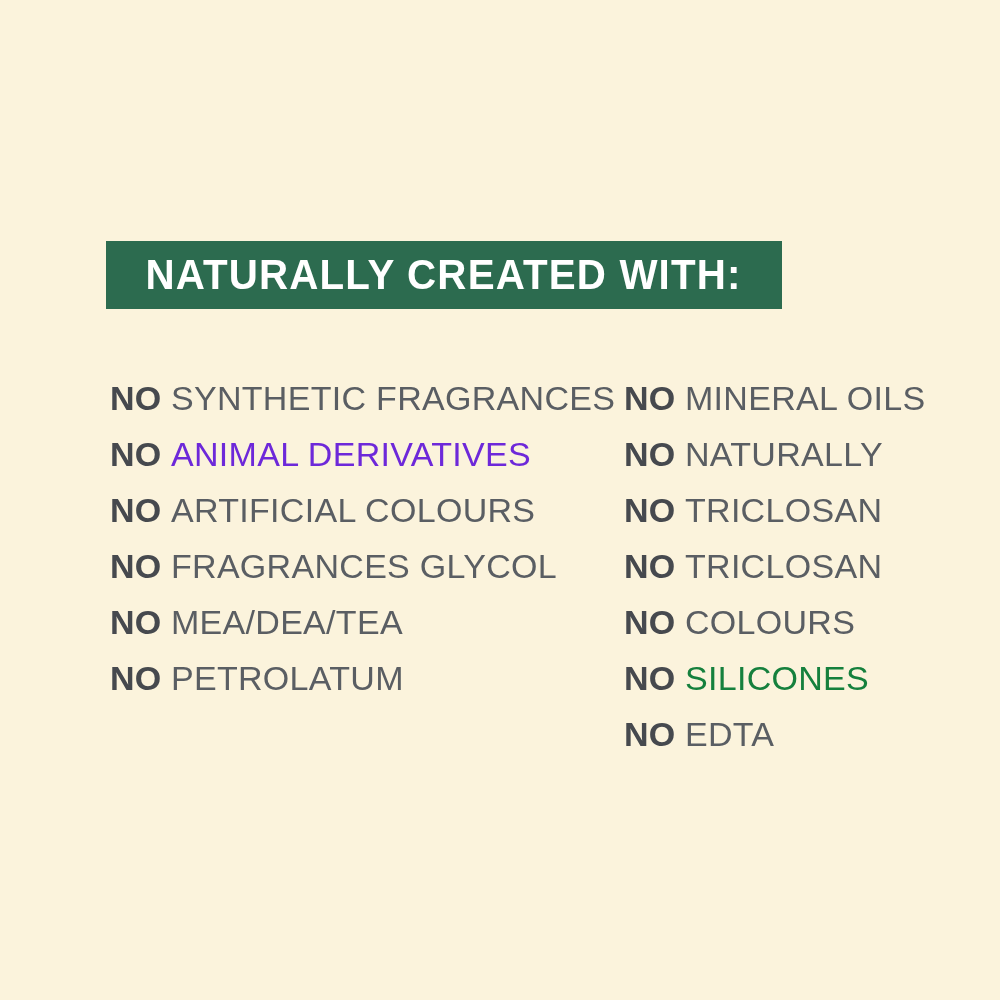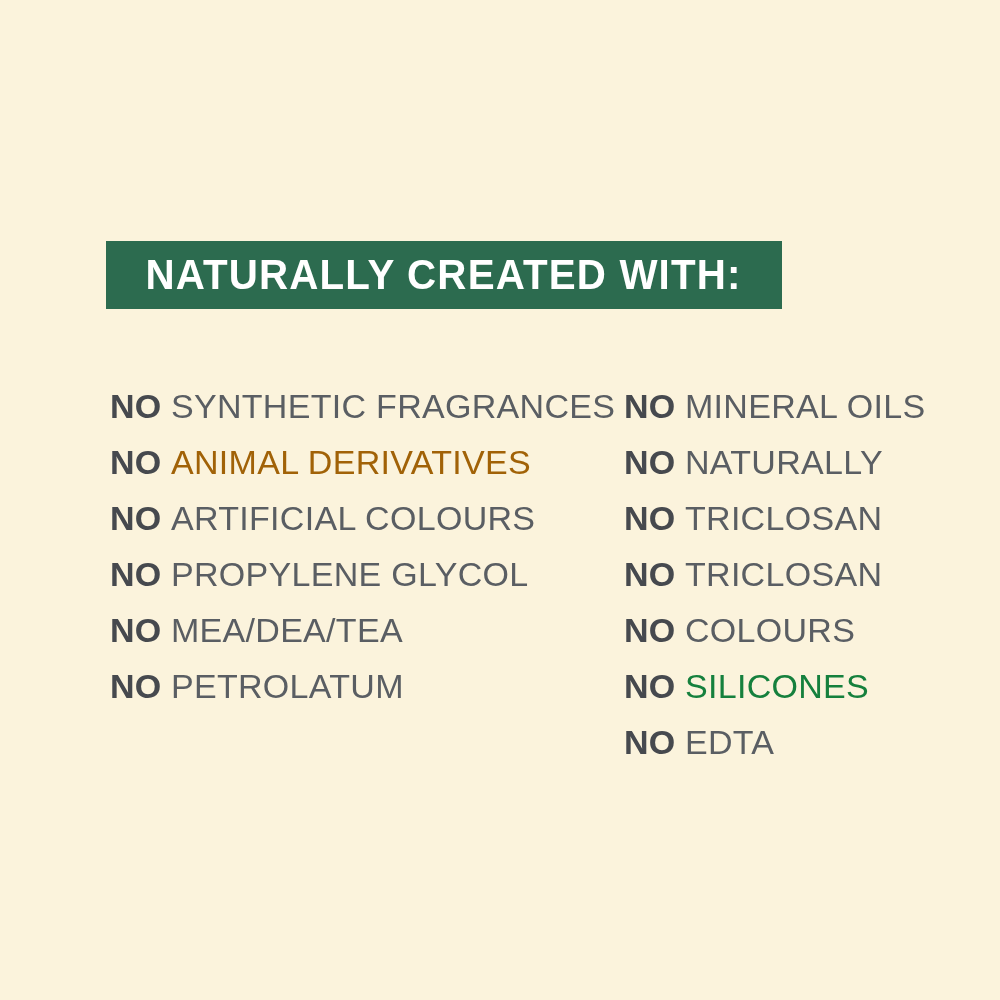--- a/index.html
+++ b/index.html
@@ -51,21 +51,21 @@
   
   .list-area {
     position: absolute;
     left: 106px;
     top: 370px;
     width: 820px;
     height: 400px;
   }
   .col {
     position: absolute;
-    top: 8px;
+    top: 0;
   }
   .col-left  { left: 4px; }
   .col-right { left: 518px; }
 
   .list-row {
     height: 56px;
     line-height: 56px;
     white-space: nowrap;
     font-size: 34px;
     letter-spacing: 0.1px;
@@ -92,29 +92,29 @@
 
   <div class="list-area">
 
     <div class="col col-left">
       <div class="list-row">
         <span class="no-tag" style="color: rgb(70, 73, 78);">NO</span> 
         <span class="item-text" style="color: rgb(90, 94, 99);">SYNTHETIC FRAGRANCES</span>
       </div>
       <div class="list-row">
         <span class="no-tag" style="color: rgb(70, 73, 78);">NO</span> 
-        <span class="item-text" style="color: #a16207;">ANIMAL DERIVATIVES</span>
+        <span class="item-text" style="color: #6d28d9;">ANIMAL DERIVATIVES</span>
       </div>
       <div class="list-row">
         <span class="no-tag" style="color: rgb(70, 73, 78);">NO</span> 
         <span class="item-text" style="color: rgb(90, 94, 99);">ARTIFICIAL COLOURS</span>
       </div>
       <div class="list-row">
         <span class="no-tag" style="color: rgb(70, 73, 78);">NO</span> 
-        <span class="item-text" style="color: rgb(90, 94, 99);">PROPYLENE GLYCOL</span>
+        <span class="item-text" style="color: rgb(90, 94, 99);">FRAGRANCES GLYCOL</span>
       </div>
       <div class="list-row">
         <span class="no-tag" style="color: rgb(70, 73, 78);">NO</span> 
         <span class="item-text" style="color: rgb(90, 94, 99);">MEA/DEA/TEA</span>
       </div>
       <div class="list-row">
         <span class="no-tag" style="color: rgb(70, 73, 78);">NO</span> 
         <span class="item-text" style="color: rgb(90, 94, 99);">PETROLATUM</span>
       </div>
     </div>

